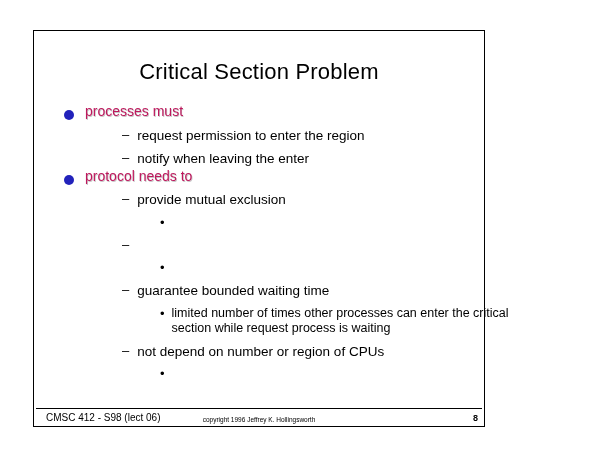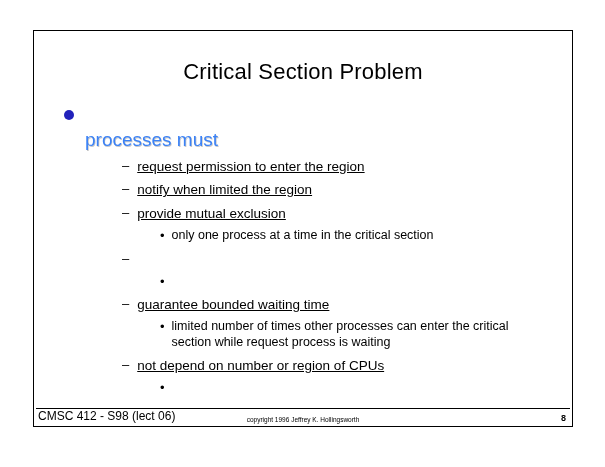--- a/index.html
+++ b/index.html
@@ -10,21 +10,21 @@
   body {
     width: 605px;
     height: 467px;
     font-family: "Liberation Sans", sans-serif;
     overflow: hidden;
   }
   .slide {
     position: absolute;
     left: 33px;
     top: 30px;
-    width: 540px;
+    width: 452px;
     height: 397px;
     border: 1px solid #000000;
     background: #ffffff;
     box-sizing: border-box;
   }
   .slide-title {
     position: absolute;
     left: 0;
     top: 28px;
     width: 100%;
@@ -49,45 +49,43 @@
   .l1-bullet {
     width: 10px;
     height: 10px;
     border-radius: 50%;
     background: #2222bb;
     margin-top: 7px;
     margin-right: 11px;
     flex: 0 0 auto;
   }
   .l1-text {
-    font-size: 19px;
-    color: #3b82f6;
+    font-size: 14px;
+    color: #be185d;
     line-height: 1.25;
     text-shadow: 0.7px 0.7px 0 #c8c8c8;
-    margin-top: 25px;
   }
   
   .l2 {
     display: flex;
     align-items: flex-start;
     margin-left: 58px;
     margin-top: 6px;
   }
   .l2-dash {
     font-size: 13px;
     color: #000000;
     margin-right: 8px;
     line-height: 1.3;
     flex: 0 0 auto;
   }
   .l2-text {
     font-size: 13.5px;
     color: #000000;
     line-height: 1.3;
-    text-decoration: underline;
   }
   
   .l3 {
     display: flex;
     align-items: flex-start;
     margin-left: 96px;
     margin-top: 6px;
   }
   .l3-dot {
     font-size: 13px;
@@ -105,23 +103,23 @@
   
   .footer {
     position: absolute;
     left: 0;
     right: 0;
     bottom: 3px;
     height: 14px;
   }
   .footer-left {
     position: absolute;
-    left: 4px;
+    left: 12px;
     bottom: 0;
-    font-size: 12px;
+    font-size: 10px;
     color: #000000;
   }
   .footer-center {
     position: absolute;
     left: 0;
     right: 0;
     bottom: 0;
     text-align: center;
     font-size: 6.5px;
     color: #000000;
@@ -157,31 +155,34 @@
       <span class="l1-text">processes must</span>
     </div>
 
     <div class="l2">
       <span class="l2-dash">–</span>
       <span class="l2-text">request permission to enter the region</span>
     </div>
 
     <div class="l2">
       <span class="l2-dash">–</span>
-      <span class="l2-text">notify when limited the region</span>
-    </div>
-
+      <span class="l2-text">notify when leaving the enter</span>
+    </div>
+
+    <div class="l1">
+      <span class="l1-bullet"></span>
+      <span class="l1-text">protocol needs to</span>
+    </div>
 
     <div class="l2">
       <span class="l2-dash">–</span>
       <span class="l2-text">provide mutual exclusion</span>
     </div>
     <div class="l3">
       <span class="l3-dot">•</span>
-      <span class="l3-text">only one process at a time in the critical section</span>
     </div>
 
     <div class="l2">
       <span class="l2-dash">–</span>
     </div>
     <div class="l3">
       <span class="l3-dot">•</span>
     </div>
 
     <div class="l2">

